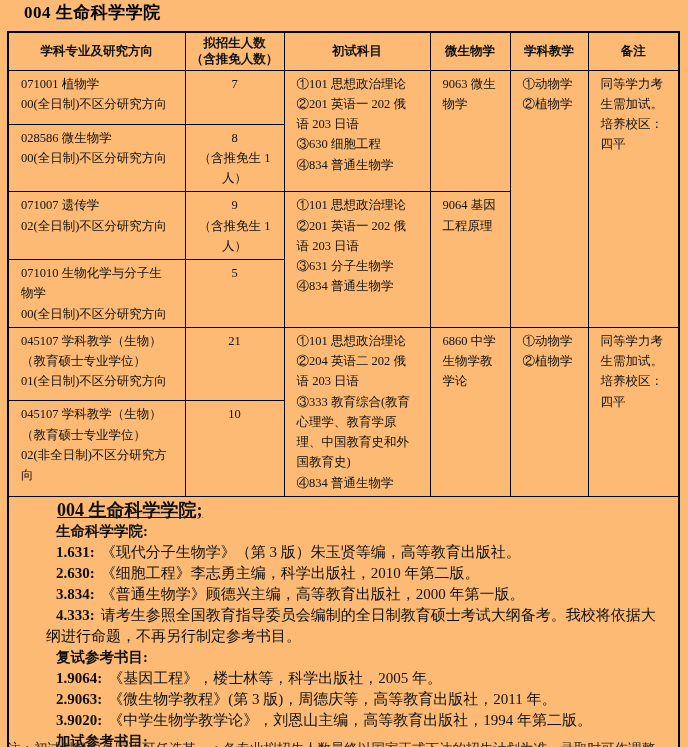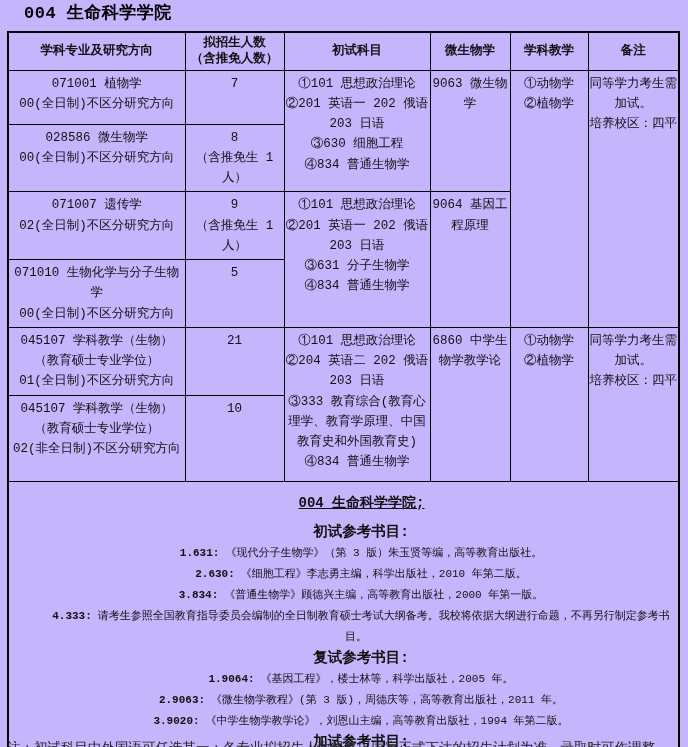--- a/index.html
+++ b/index.html
@@ -1,75 +1,74 @@
 <!DOCTYPE html>
 <html><head>
 <meta charset="utf-8">
 <style>
   html,body{margin:0;padding:0;background:#fff;}
   .page{
     position:relative;
     width:688px;height:747px;
-    background:#c4b5fd;
+    background:#fdba74;
     color:#111;
-    font-family:Liberation Mono, monospace;
+    font-family:Liberation Serif, serif;
     overflow:hidden;
   }
   .page-title{
     position:absolute;left:24px;top:1px;
     font-size:17px;font-weight:bold;letter-spacing:0.5px;
     color:#000;
   }
   table.adm{
     position:absolute;left:7px;top:31px;
     width:671px;
     border-collapse:collapse;
     table-layout:fixed;
     border:2px solid #000;
   }
   table.adm th, table.adm td{
     border:1px solid #000;
-    padding:3px 0;
+    padding:3px 12px;
     font-size:12.5px;
     line-height:1.62;
     vertical-align:top;
     overflow:hidden;
-    text-align:center;
   }
   table.adm th{
     text-align:center;
     vertical-align:middle;
     font-weight:bold;
     line-height:1.3;
     padding:2px 2px;
   }
   .pre{white-space:pre-line;}
   td.quota{
     text-align:center;
     vertical-align:middle;
     line-height:1.5;
   }
   td.refcell{
     vertical-align:top;
     padding:6px 10px 6px 0;
   }
   .ref-heading{
-    margin:8px;padding-left:36px;
-    font-size:14px;font-weight:bold;
+    margin:0;padding-left:36px;
+    font-size:18px;font-weight:bold;
     line-height:21px;
     text-decoration:underline;
   }
   .ref-label{
     margin:0;padding-left:35px;
     font-size:14.5px;font-weight:bold;
     line-height:21px;
   }
   .ref-item{
     margin:0;padding-left:25px;text-indent:10px;
-    font-size:11px;line-height:21px;
+    font-size:15px;line-height:21px;
   }
   .ref-no{font-weight:bold;margin-right:6px;}
   .clipped-footnote{
     position:absolute;left:7px;top:741px;
     width:674px;height:6px;
     overflow:hidden;
   }
   .clipped-footnote span{
     display:block;
     font-size:13.5px;line-height:16px;color:#222;
@@ -156,21 +155,21 @@
     <tr style="height:86px">
       <td class="pre">045107 学科教学（生物）
 （教育硕士专业学位）
 02(非全日制)不区分研究方向</td>
       <td class="quota pre">10</td>
     </tr>
     <tr style="height:308px">
       <td class="refcell" colspan="6">
         <p class="ref-heading">004 生命科学学院;</p>
 
-        <p class="ref-label">初试参考书目:</p>
+        <p class="ref-label">生命科学学院:</p>
         <p class="ref-item"><span class="ref-no">1.631:</span><span>《现代分子生物学》（第 3 版）朱玉贤等编，高等教育出版社。</span></p>
         <p class="ref-item"><span class="ref-no">2.630:</span><span>《细胞工程》李志勇主编，科学出版社，2010 年第二版。</span></p>
         <p class="ref-item"><span class="ref-no">3.834:</span><span>《普通生物学》顾德兴主编，高等教育出版社，2000 年第一版。</span></p>
         <p class="ref-item"><span class="ref-no">4.333:</span><span>请考生参照全国教育指导委员会编制的全日制教育硕士考试大纲备考。我校将依据大纲进行命题，不再另行制定参考书目。</span></p>
 
         <p class="ref-label">复试参考书目:</p>
         <p class="ref-item"><span class="ref-no">1.9064:</span><span>《基因工程》，楼士林等，科学出版社，2005 年。</span></p>
         <p class="ref-item"><span class="ref-no">2.9063:</span><span>《微生物学教程》(第 3 版)，周德庆等，高等教育出版社，2011 年。</span></p>
         <p class="ref-item"><span class="ref-no">3.9020:</span><span>《中学生物学教学论》，刘恩山主编，高等教育出版社，1994 年第二版。</span></p>
 

